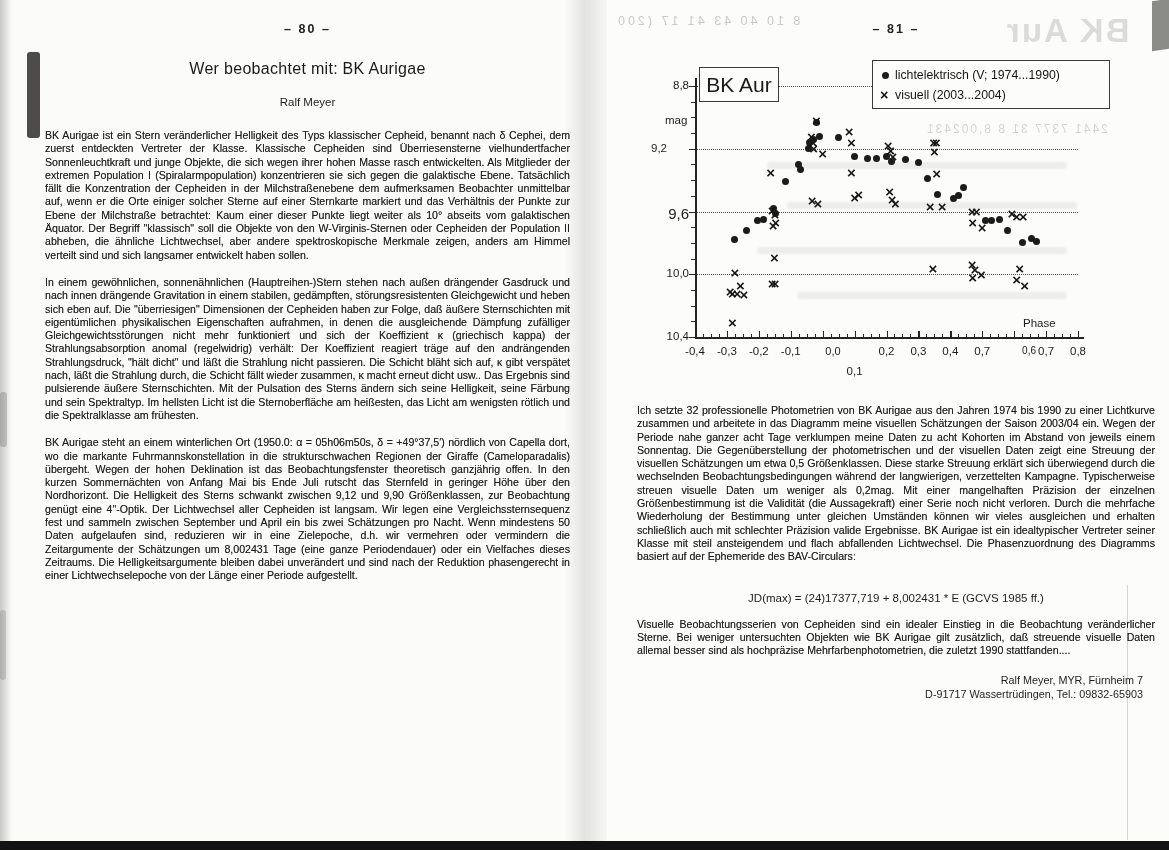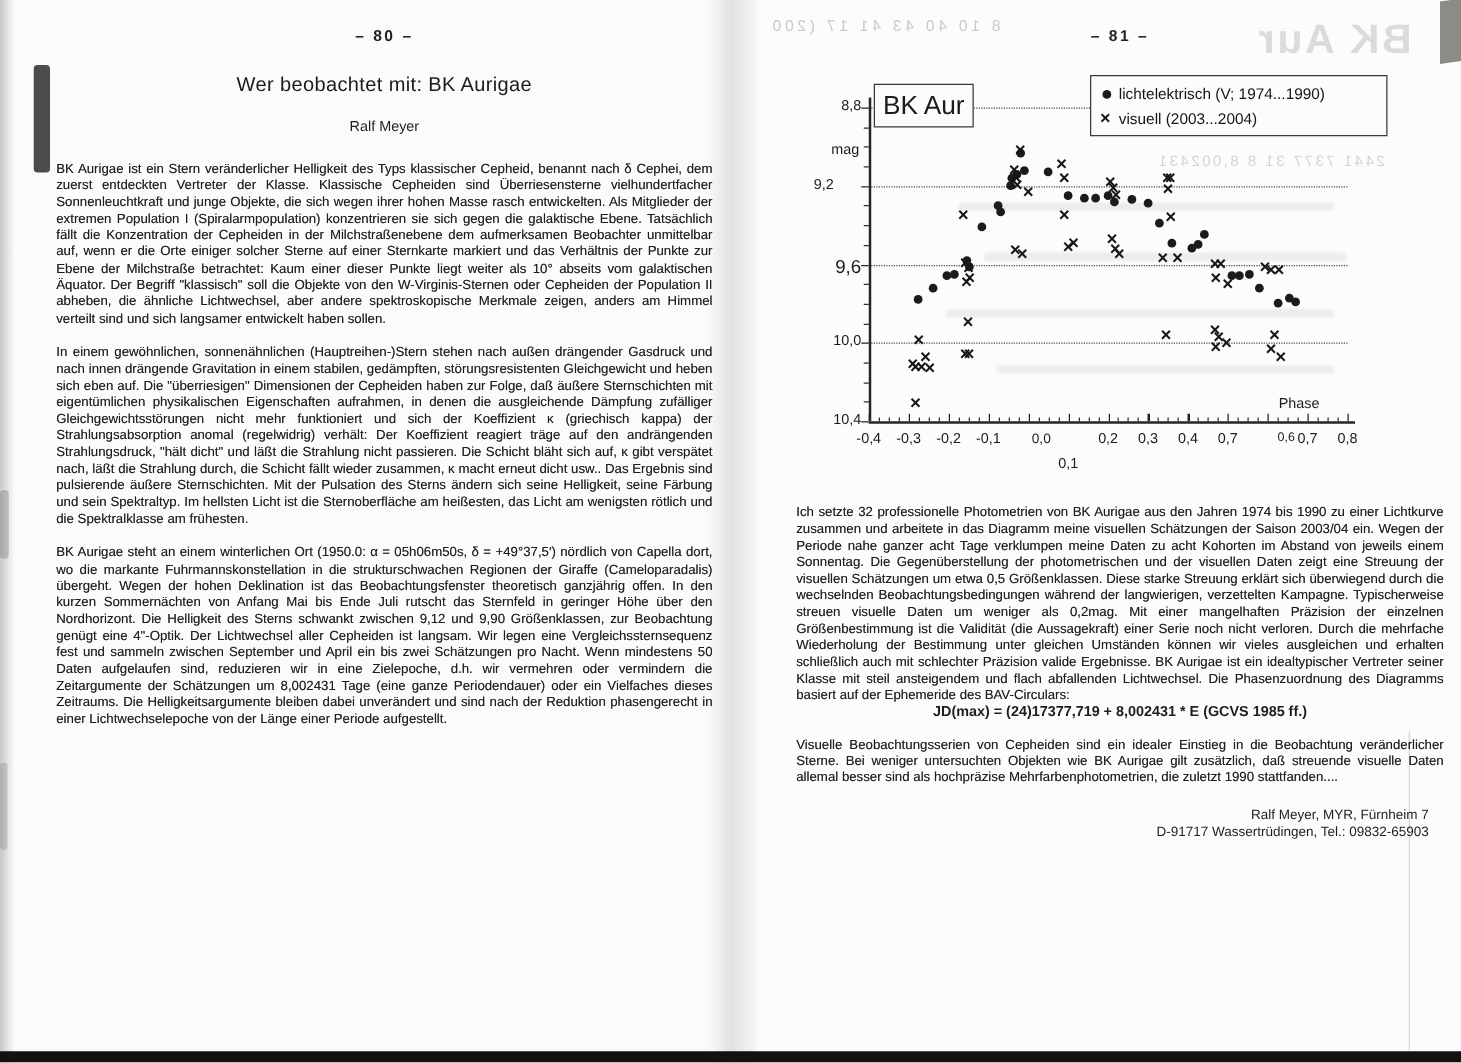--- a/index.html
+++ b/index.html
@@ -14,21 +14,21 @@
   #page-right{left:585px;width:584px;background:#fcfcfa;}
   .col{position:absolute;top:22px;}
   #page-left .col{left:45px;width:525px;}
   #page-right .col{left:52px;width:518px;}
   .pagenum{text-align:center;font-size:12.5px;letter-spacing:2px;font-weight:bold;color:#222;}
   .title{text-align:center;font-size:16px;margin-top:24px;color:#1a1a1a;letter-spacing:.3px;}
   .author{text-align:center;font-size:11.5px;margin-top:18px;}
   .para{font-size:10.6px;line-height:13.3px;text-align:justify;margin-top:14px;
         text-shadow:0 0 .4px rgba(20,20,20,.55);}
   .para.first{margin-top:21px;}
-  .formula{font-size:11.5px;text-align:center;margin-top:0;margin-bottom:4px;font-weight:bold;}
+  .formula{font-size:11.5px;text-align:center;margin-top:28px;margin-bottom:4px;}
   .signature{margin-top:16px;text-align:right;font-size:10.8px;line-height:14px;padding-right:12px;}
 
   
   #chart{position:relative;height:342px;margin-top:6px;}
   #plot{position:absolute;inset:0;}
   .chart-title-box{
     position:absolute;left:62px;top:25px;width:78px;height:33px;
     border:1.5px solid #3a3a3a;background:#fcfcfa;z-index:3;
     display:flex;align-items:center;justify-content:center;
     font-size:21px;color:#1a1a1a;

